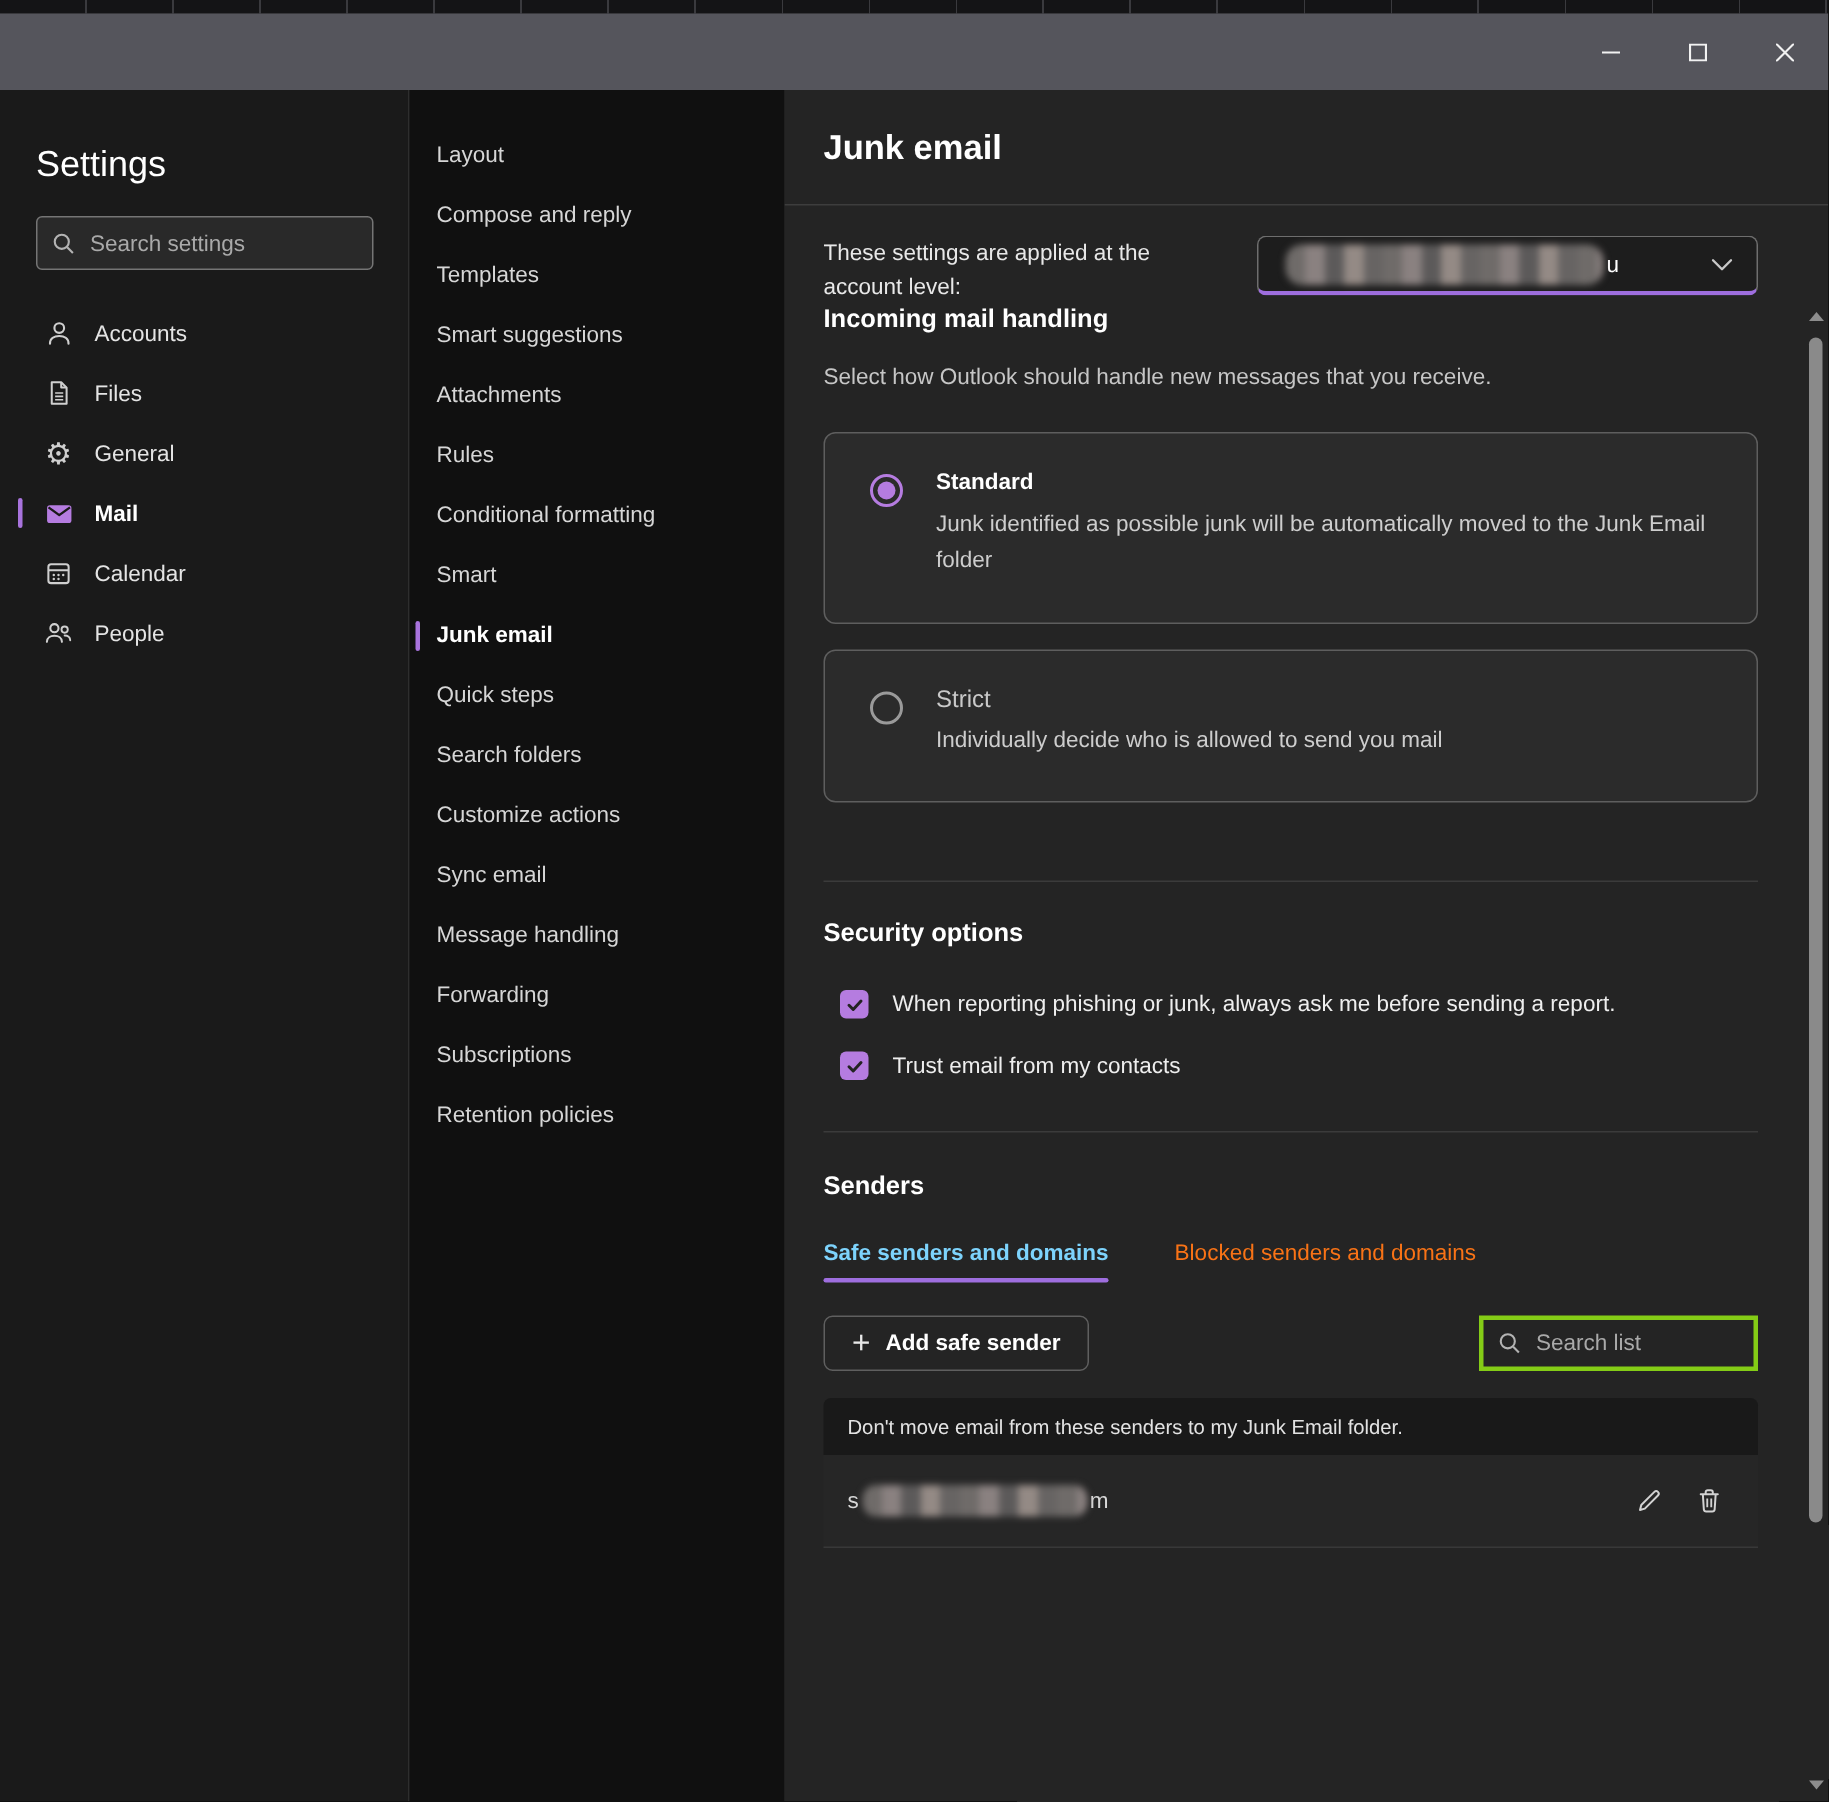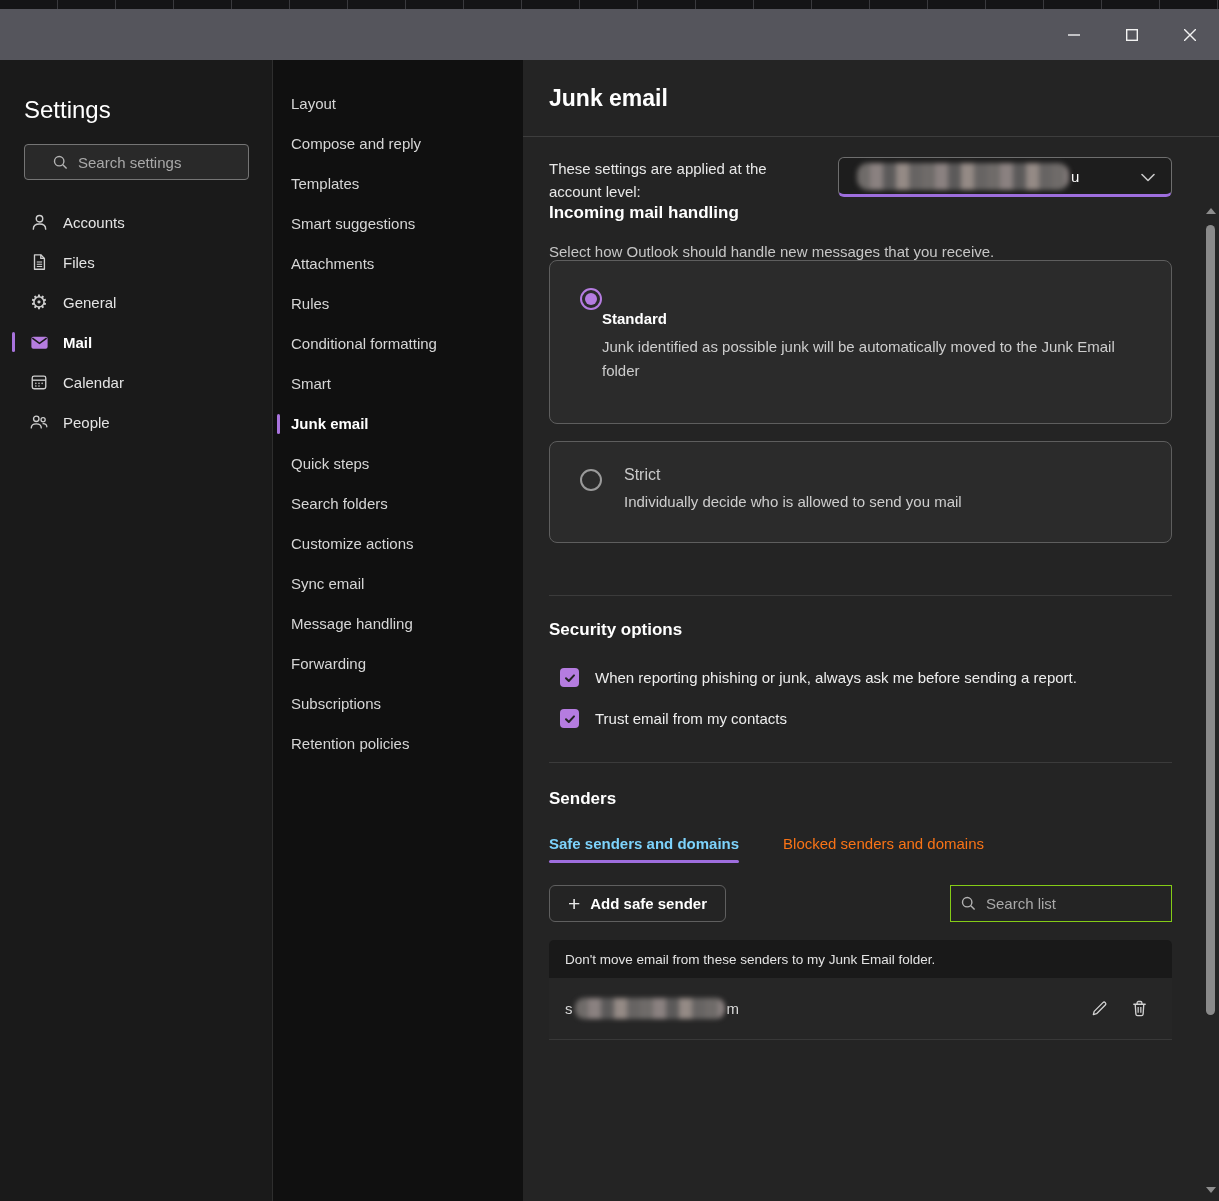--- a/index.html
+++ b/index.html
@@ -10,21 +10,21 @@
   .titlebar{height:51px;background:#55555c;display:flex;justify-content:flex-end;align-items:stretch;}
   .winbtn{width:58px;display:flex;align-items:center;justify-content:center;color:#f2f2f2;cursor:default;}
   .winbtn svg{display:block;}
   
   .app{display:flex;height:1141px;}
   .sidebar{width:273px;background:#1a1a1a;border-right:1px solid #2e2e2e;box-sizing:border-box;flex:none;}
   .midnav{width:250px;background:#101010;flex:none;padding-top:24px;}
   .main{flex:1;background:#242424;position:relative;overflow:hidden;}
   
   .settings-title{color:#fff;font-size:24px;font-weight:400;margin:36px 0 0 24px;}
-  .search-box{margin:20px 0 0 24px;width:225px;height:36px;box-sizing:border-box;border:1px solid #757575;border-radius:4px;background:#292929;display:flex;align-items:center;padding:0 28px;}
+  .search-box{margin:20px 0 0 24px;width:225px;height:36px;box-sizing:border-box;border:1px solid #757575;border-radius:4px;background:#292929;display:flex;align-items:center;padding:0 10px;}
   .search-box svg{flex:none;margin-right:8px;}
   .search-box input{background:transparent;border:none;outline:none;color:#e8e8e8;font-size:15px;font-family:"Liberation Sans",sans-serif;width:100%;}
   .search-box input::placeholder{color:#a9a9a9;}
   .side-list{margin-top:22px;}
   .side-item{height:40px;display:flex;align-items:center;padding-left:28px;position:relative;color:#e4e4e4;font-size:15px;cursor:pointer;}
   .side-item .ic{width:22px;height:22px;margin-right:13px;display:flex;align-items:center;justify-content:center;color:#cfcfcf;}
   .side-item.sel{font-weight:700;color:#fff;}
   .side-item.sel .bar{position:absolute;left:12px;top:10px;width:3px;height:20px;border-radius:2px;background:#a873dd;}
   
   .mid-item{height:40px;line-height:40px;padding-left:18px;color:#d6d6d6;font-size:15px;position:relative;cursor:pointer;white-space:nowrap;}
@@ -57,21 +57,21 @@
   .check-row{display:flex;align-items:center;margin-top:22px;}
   .checkbox{width:19px;height:19px;border-radius:4px;background:#b57ce0;margin-left:11px;flex:none;display:flex;align-items:center;justify-content:center;cursor:pointer;}
   .check-row label{margin-left:16px;color:#eee;}
   .tabs{display:flex;margin-top:26px;}
   .tab{margin-right:44px;padding-bottom:11px;position:relative;color:#f97316;font-size:15px;cursor:pointer;}
   .tab.active{color:#7dd3fc;font-weight:700;}
   .tab.active .tab-underline{position:absolute;left:0;right:0;bottom:0;height:3px;border-radius:2px;background:#9e6ede;}
   .actions-row{display:flex;justify-content:space-between;margin-top:22px;}
   .btn-outline{height:37px;box-sizing:border-box;border:1px solid #5f5f5f;border-radius:6px;background:transparent;color:#fff;font-weight:700;font-size:15px;display:flex;align-items:center;padding:0 18px;cursor:pointer;font-family:"Liberation Sans",sans-serif;}
   .btn-outline .plus{font-weight:400;font-size:21px;margin-right:10px;color:#e8e8e8;line-height:1;}
-  .search-list{width:222px;height:37px;box-sizing:border-box;border:1px solid #84cc16;border-radius:0;display:flex;align-items:center;padding:0 10px;background:#242424;}
+  .search-list{width:186px;height:37px;box-sizing:border-box;border:3px solid #84cc16;border-radius:0;display:flex;align-items:center;padding:0 10px;background:#242424;}
   .search-list input{background:transparent;border:none;outline:none;color:#e8e8e8;font-size:15px;width:100%;font-family:"Liberation Sans",sans-serif;}
   .search-list input::placeholder{color:#a9a9a9;}
   .search-list svg{flex:none;margin-right:8px;}
   .sender-list{margin-top:18px;}
   .list-header{background:#191919;border-radius:5px 5px 0 0;height:38px;display:flex;align-items:center;padding-left:16px;color:#e3e3e3;font-size:13.5px;}
   .sender-row{background:#262626;height:61px;display:flex;align-items:center;padding:0 18px 0 16px;border-bottom:1px solid #383838;}
   .sender-email{display:flex;align-items:center;color:#d8d8d8;font-size:15px;}
   .sr-redact{width:150px;height:21px;margin:0 2px;border-radius:9px;}
   .row-spacer{flex:1;}
   .icon-btn{width:30px;height:30px;display:flex;align-items:center;justify-content:center;color:#d2d2d2;cursor:pointer;}
@@ -219,21 +219,21 @@
                 <svg width="14" height="9" viewBox="0 0 14 9">
                     <path d="M1 1.5 L7 7.5 L13 1.5" fill="none" stroke="currentColor" stroke-width="1.6" stroke-linecap="round" stroke-linejoin="round"></path>
                   </svg>
               </span>
             </div>
           </div>
 
           <h3 class="section-h" style="">Incoming mail handling</h3>
           <div class="subtext">Select how Outlook should handle new messages that you receive.</div>
 
-          <div class="opt-card" style="height:164px;flex-direction:column;">
+          <div class="opt-card" style="margin-top:28px;height:128px;">
             <span class="radio on"></span>
             <div class="opt-body">
               <div class="opt-title">Standard</div>
               <div class="opt-desc">Junk identified as possible junk will be automatically moved to the Junk Email folder</div>
             </div>
           </div>
 
           <div class="opt-card" style="margin-top:17px;height:102px;">
             <span class="radio off"></span>
             <div class="opt-body">

